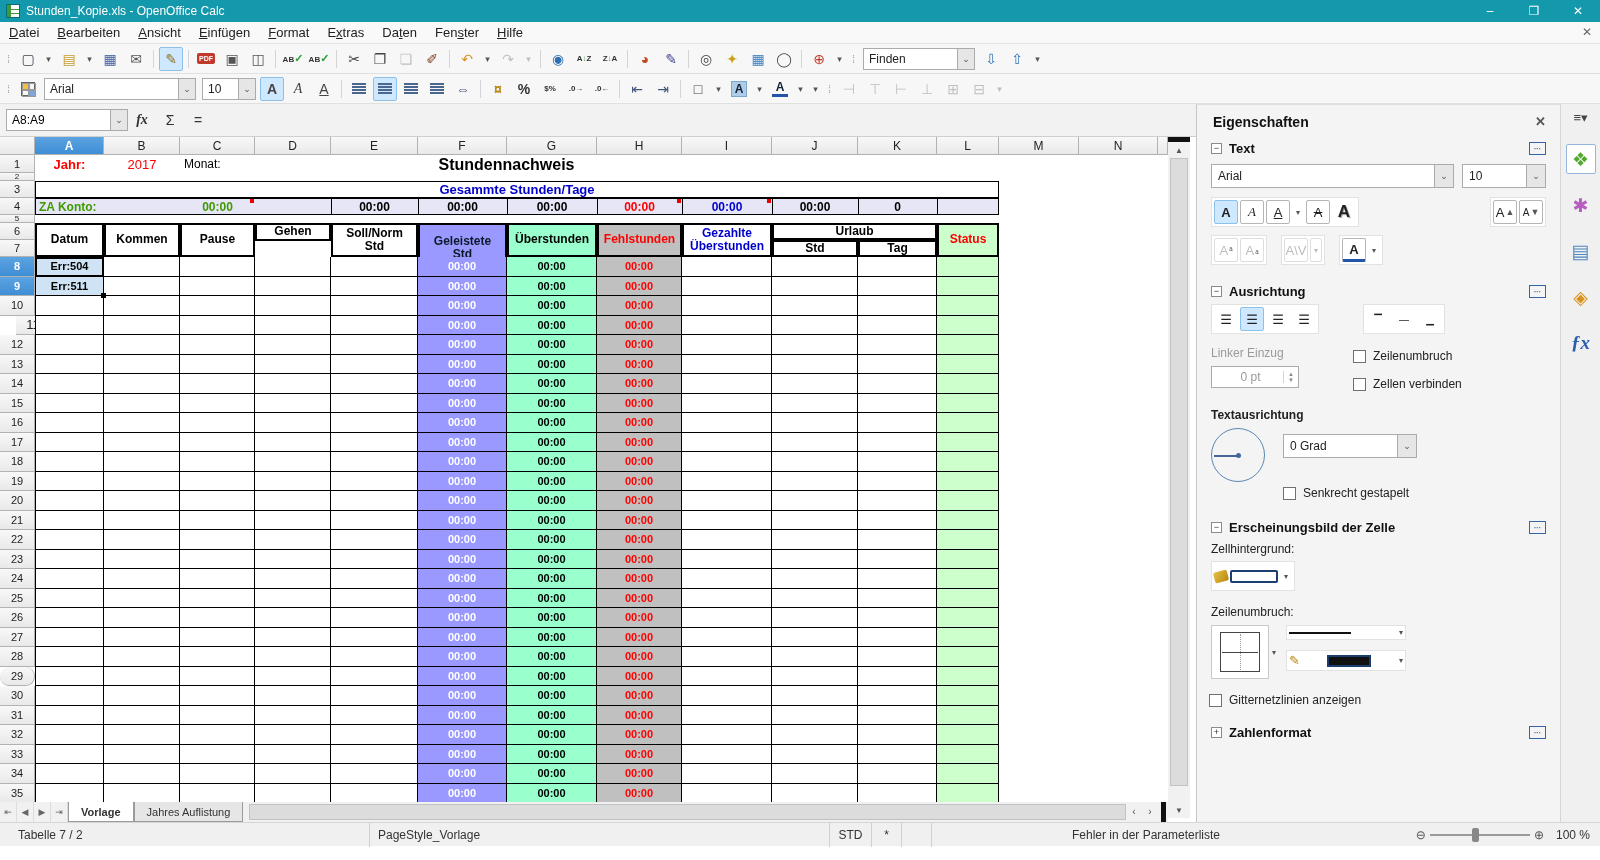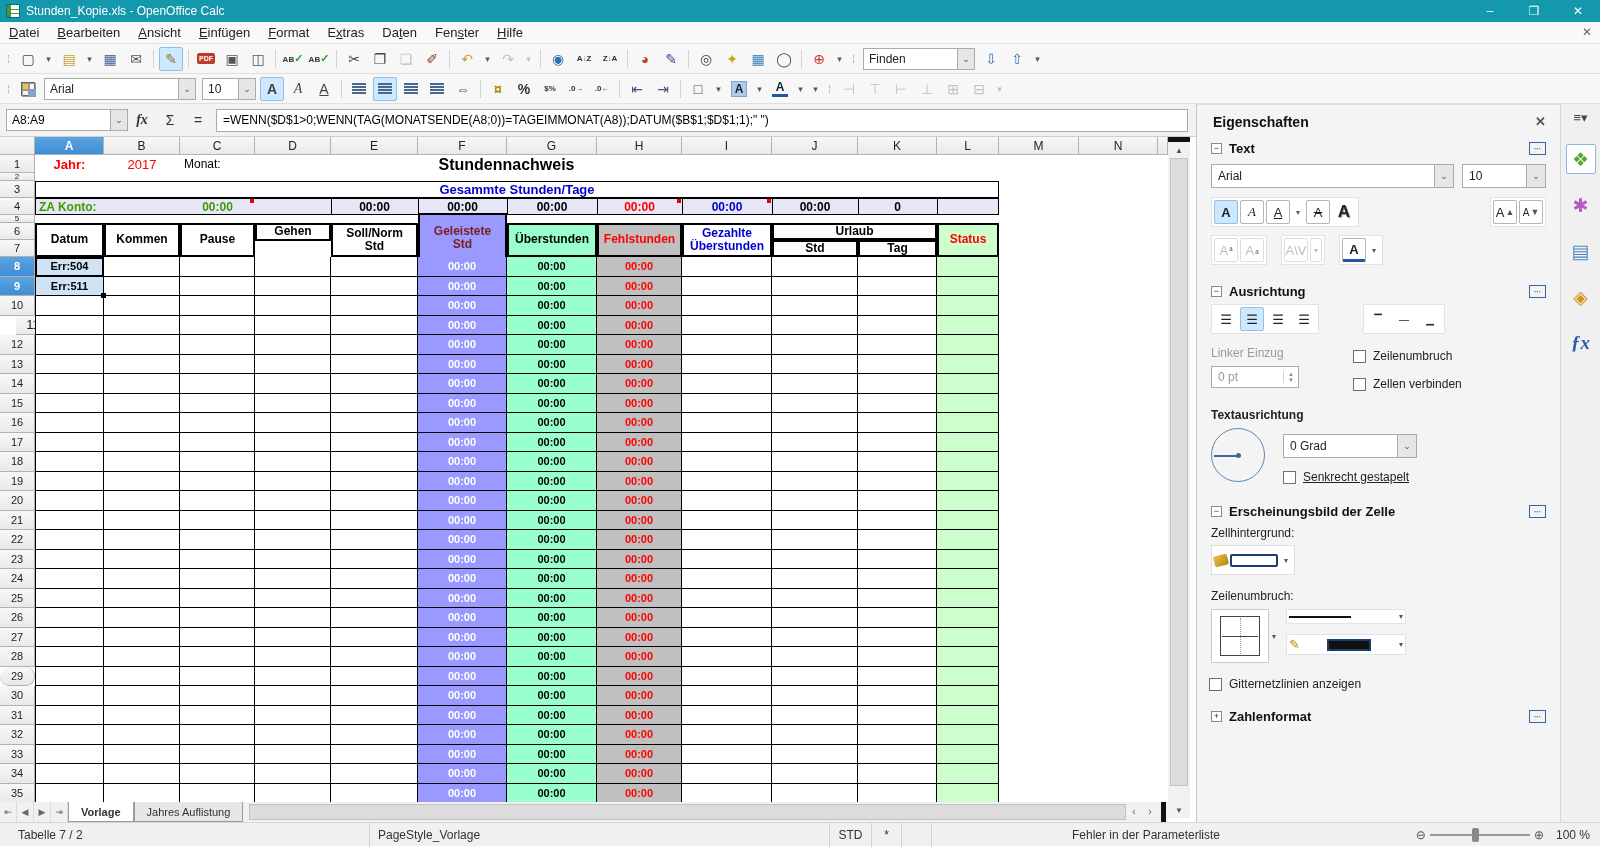--- a/index.html
+++ b/index.html
@@ -94,21 +94,21 @@
 .btnrow{display:flex;margin:0 2px 8px 2px;align-items:center;}
 .bgroup{background:#fff;border:1px solid #e2e2e2;display:flex;align-items:center;padding:2px;gap:2px;}
 .sbtn{min-width:24px;height:24px;display:flex;align-items:center;justify-content:center;font-size:13px;color:#222;border:1px solid #b5b5b5;background:#fff;border-radius:2px;}
 .sbtn.flat{border-color:transparent;}
 .sbtn.on{background:#cde8ff;border-color:#8ec1ea;}
 .sbtn.dis{color:#bdbdbd;border-color:#dedede;}
 .sbtn .tiny{font-size:9px;margin-left:1px;color:#555;}
 .cbrow{display:flex;align-items:center;gap:7px;margin:7px 0;}
 .cb{width:13px;height:13px;background:#fff;border:1px solid #707070;flex:none;}
 .graylab{color:#9a9a9a;}
-.spin{width:88px;height:22px;background:#fff;border:1px solid #ababab;display:flex;align-items:center;color:#9a9a9a;}
+.spin{width:88px;height:22px;background:#fff;border:1px solid #ababab;display:flex;align-items:center;color:#9a9a9a;text-align:center;}
 .spin .v{flex:1;padding-left:6px;}
 .spin .ar{width:15px;display:flex;flex-direction:column;align-items:center;font-size:6px;color:#888;border-left:1px solid #d5d5d5;}
 #dial{width:54px;height:54px;border:1px solid #5a87b5;border-radius:50%;position:relative;flex:none;}
 #dial .ln{position:absolute;left:2px;top:26px;width:25px;height:2px;background:#44679a;}
 #dial .dot{position:absolute;left:24px;top:24px;width:5px;height:5px;border-radius:50%;background:#44679a;}
 .swatch{height:13px;background:#fff;border:2px solid #1a3f6f;border-radius:2px;}
 .paintcan{width:14px;height:11px;background:linear-gradient(135deg,#e8c24a,#b8860b);border-radius:2px;transform:rotate(-15deg);}
 .pencil{color:#b8860b;font-size:13px;}
 .borderpick{width:58px;height:54px;background:#fff;border:1px solid #c9c9c9;position:relative;}
 .borderpick .sq{position:absolute;left:8px;top:6px;width:40px;height:40px;border:1px solid #444;}
@@ -380,21 +380,20 @@
   </div>
 
 <div id="formulabar">
   <div id="namebox">
     <span class="val">A8:A9</span>
     <span class="dd">⌄</span>
   </div>
   <span class="fbtn" id="fx">fx</span>
   <span class="fbtn">Σ</span>
   <span class="fbtn">=</span>
-  <div id="formula-input">=WENN($D$1&gt;0;WENN(TAG(MONATSENDE(A8;0))=TAGEIMMONAT(A8));DATUM($B$1;$D$1;1);" ")</div>
 </div>
 
 <div id="sheet">
     <div class="cornerbox" style="left: 0px; top: 0px; width: 35px; height: 18px;"></div>
     <div class="colhead sel" style="left: 35px; top: 0px; width: 69px; height: 18px;">A</div>
     <div class="colhead" style="left: 104px; top: 0px; width: 76px; height: 18px;">B</div>
     <div class="colhead" style="left: 180px; top: 0px; width: 75px; height: 18px;">C</div>
     <div class="colhead" style="left: 255px; top: 0px; width: 76px; height: 18px;">D</div>
     <div class="colhead" style="left: 331px; top: 0px; width: 87px; height: 18px;">E</div>
     <div class="colhead" style="left: 418px; top: 0px; width: 89px; height: 18px;">F</div>
@@ -479,21 +478,21 @@
     <div class="hbox" style="left: 180px; top: 86px; width: 75px; height: 34px;">
       <span>Pause</span>
     </div>
     <div class="hbox" style="left: 255px; top: 86px; width: 76px; height: 18px;">
       <span>Gehen</span>
     </div>
     <div class="hbox" style="left: 331px; top: 86px; width: 87px; height: 34px;">
       <span>Soll/Norm</span>
       <span>Std</span>
     </div>
-    <div class="hbox" style="left: 418px; top: 76px; width: 89px; height: 50px; background: rgb(153, 153, 255); color: #7f1d1d;">
+    <div class="hbox" style="left: 418px; top: 86px; width: 89px; height: 50px; background: rgb(153, 153, 255); color: #0f172a;">
       <span>Geleistete</span>
       <span>Std</span>
     </div>
     <div class="hbox" style="left: 507px; top: 86px; width: 90px; height: 34px; background: rgb(153, 255, 204);">
       <span>Überstunden</span>
     </div>
     <div class="hbox" style="left: 597px; top: 86px; width: 85px; height: 34px; background: rgb(192, 192, 192); color: rgb(255, 0, 0);">
       <span>Fehlstunden</span>
     </div>
     <div class="hbox" style="left: 682px; top: 86px; width: 90px; height: 34px; color: rgb(0, 0, 204);">
@@ -983,21 +982,21 @@
     <div style="display:flex;align-items:flex-start;gap:18px;margin:2px;">
       <div id="dial">
           <div class="ln"></div>
           <div class="dot"></div>
         </div>
       <div style="flex:1;">
         <div class="sb-combo" style="width:134px;margin-top:6px;">
           <span class="val">0 Grad</span>
           <span class="dd">⌄</span>
         </div>
-        <div class="cbrow" style="margin-top:12px;text-decoration:underline;">
+        <div class="cbrow" style="margin-top:28px;">
             <span class="cb"></span>
             <span>Senkrecht gestapelt</span>
           </div>
       </div>
     </div>
   </div>
 
   <div class="sec">
     <div class="sechead">
       <span class="tog">−</span>

